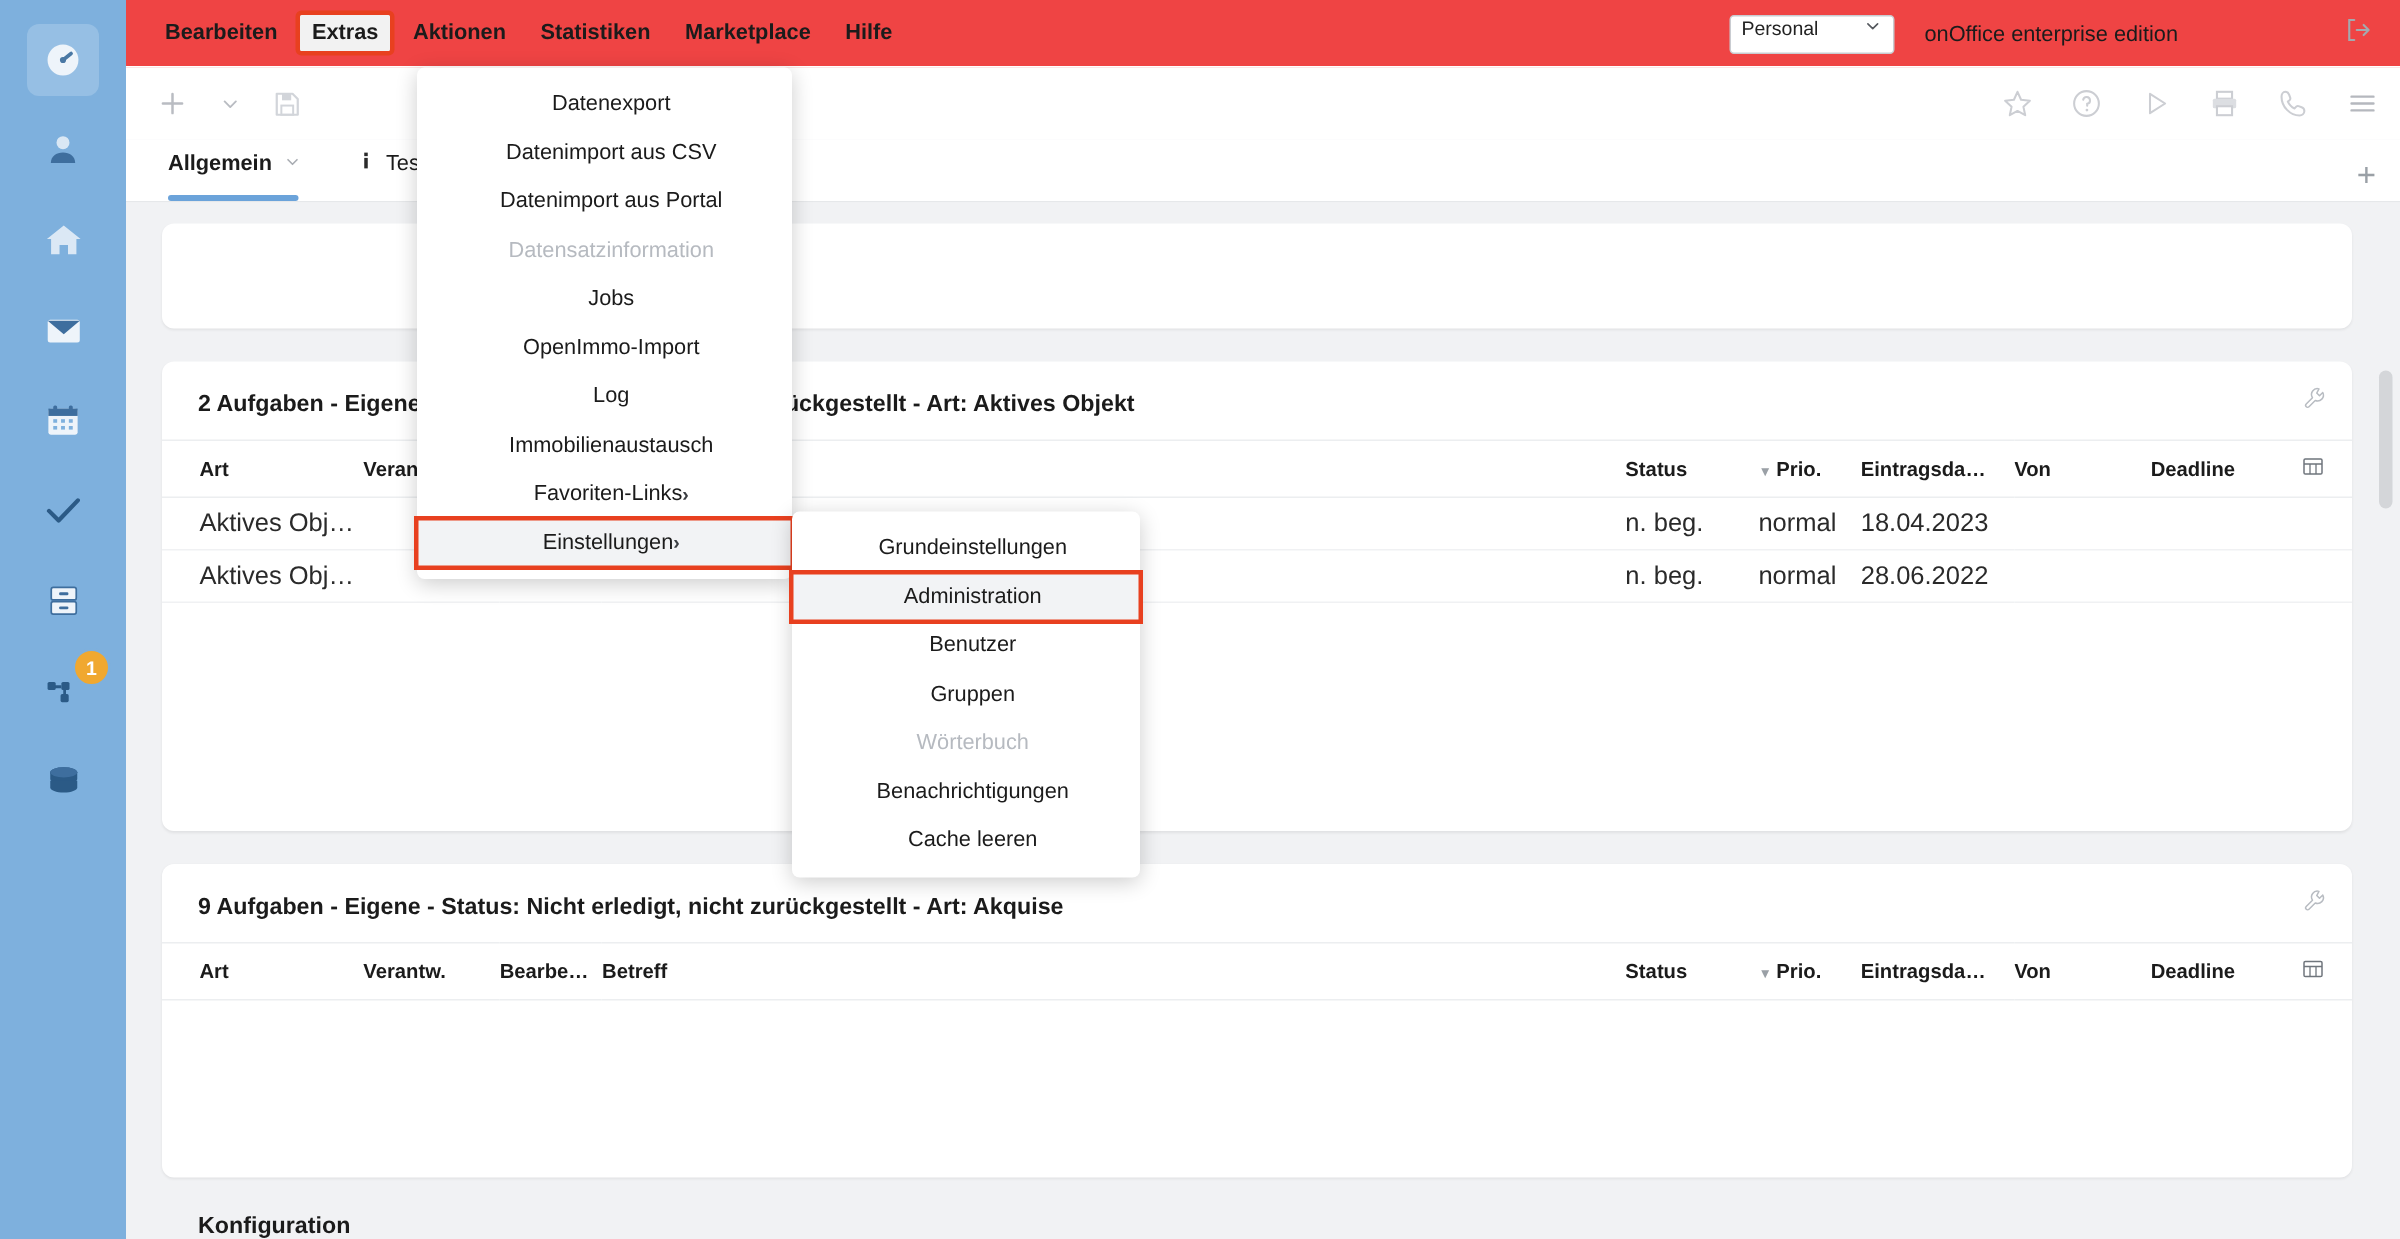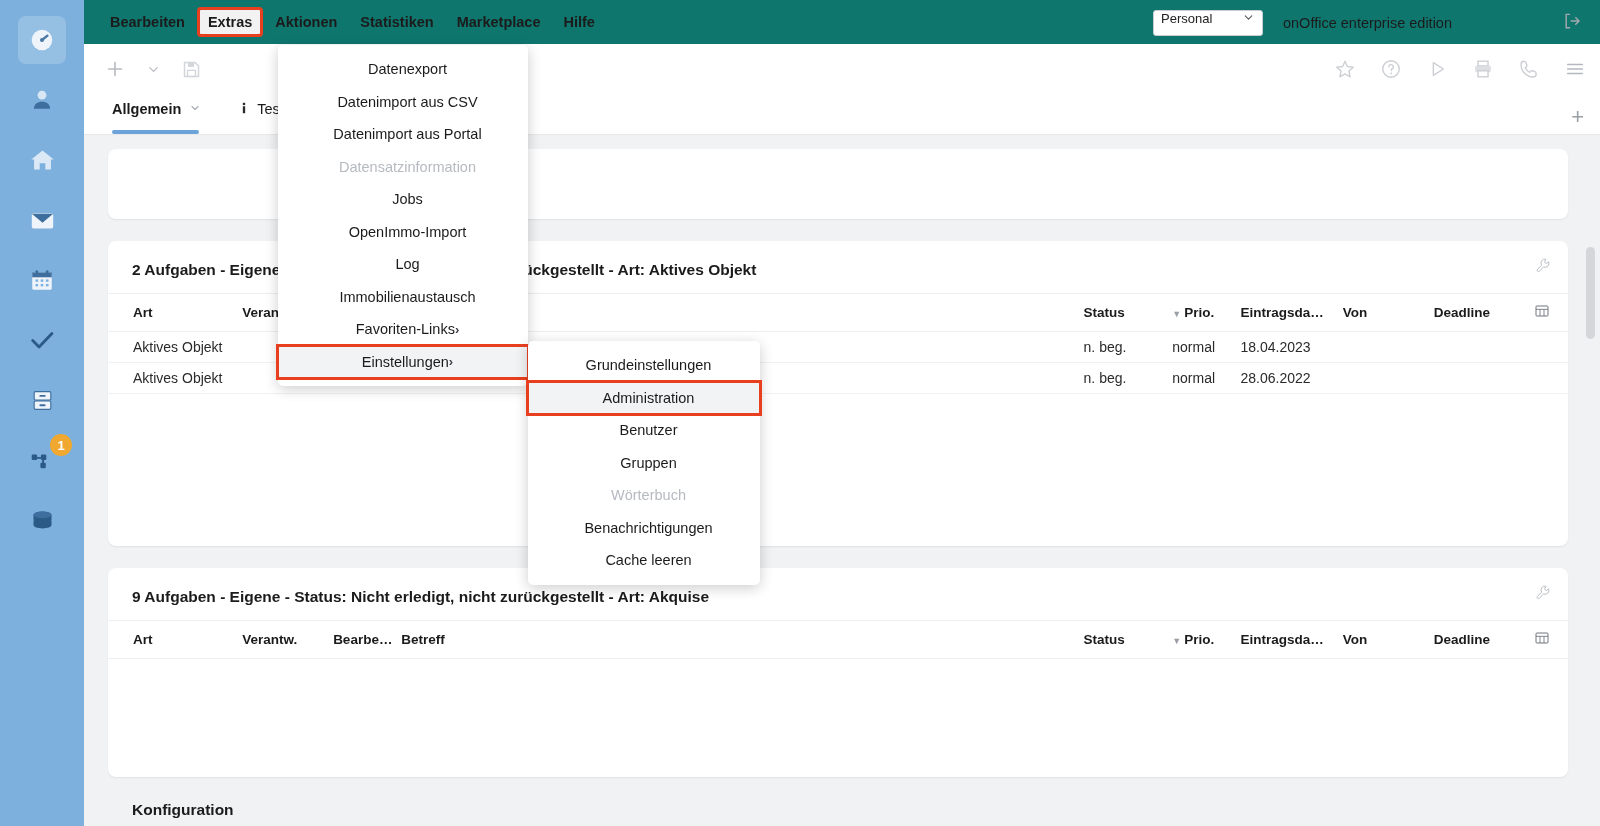--- a/index.html
+++ b/index.html
@@ -41,21 +41,21 @@
   
   .main {
     position: absolute; left: 84px; top: 0;
     width: 1516px; height: 826px;
     background: #f1f2f4;
   }
 
   
   .menubar {
     position: relative;
-    height: 45px; background: #0f766e;
+    height: 45px; background: #ef4444;
     display: flex; align-items: center;
     padding-left: 17px;
     border-bottom: 1px solid #ffffff;
   }
   .menu-item {
     font-size: 14.5px; font-weight: 700; color: #1b1b1b;
     padding: 5px 9px; margin-right: 5px; cursor: pointer;
     border-radius: 2px; white-space: nowrap;
   }
   .menu-item.open {
@@ -150,21 +150,21 @@
 
   table.tasks { width: 100%; border-collapse: collapse; table-layout: fixed; }
   table.tasks th {
     font-size: 13.5px; font-weight: 700; color: #1b1b1b;
     text-align: left; padding: 9px 6px 9px 0;
     border-top: 1px solid #eceef0;
     border-bottom: 1px solid #eceef0;
     white-space: nowrap; overflow: hidden; text-overflow: ellipsis;
   }
   table.tasks td {
-    font-size: 14px; color: #2a2a2a;
+    font-size: 17px; color: #2a2a2a;
     padding: 7px 6px 7px 0;
     border-bottom: 1px solid #f0f1f3;
     white-space: nowrap; overflow: hidden; text-overflow: ellipsis;
   }
   table.tasks th:first-child, table.tasks td:first-child { padding-left: 25px; }
   .sort-caret { color: #9aa0a6; font-size: 9px; margin-right: 3px; display:inline-block; }
   .col-icon { width: 40px; text-align: right !important; padding-right: 18px !important; }
   .table-cfg-icon { color: #6f757c; cursor: pointer; }
   .empty-body { height: 118px; }
 

